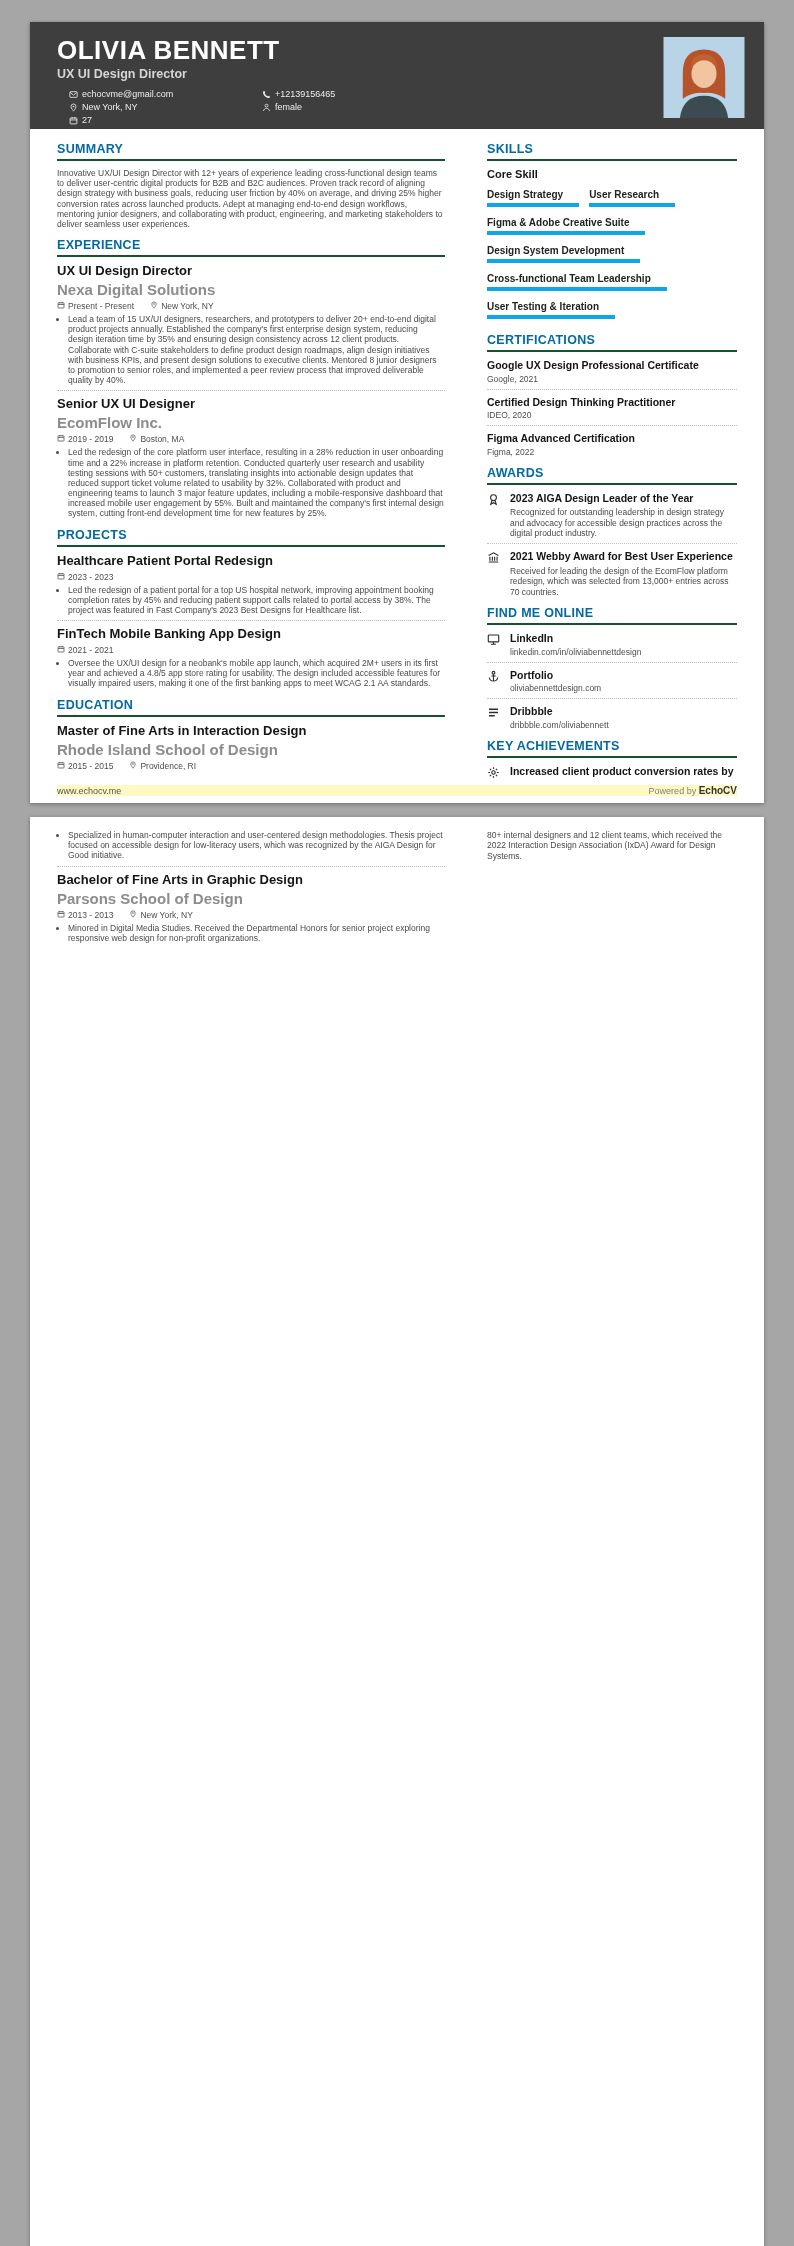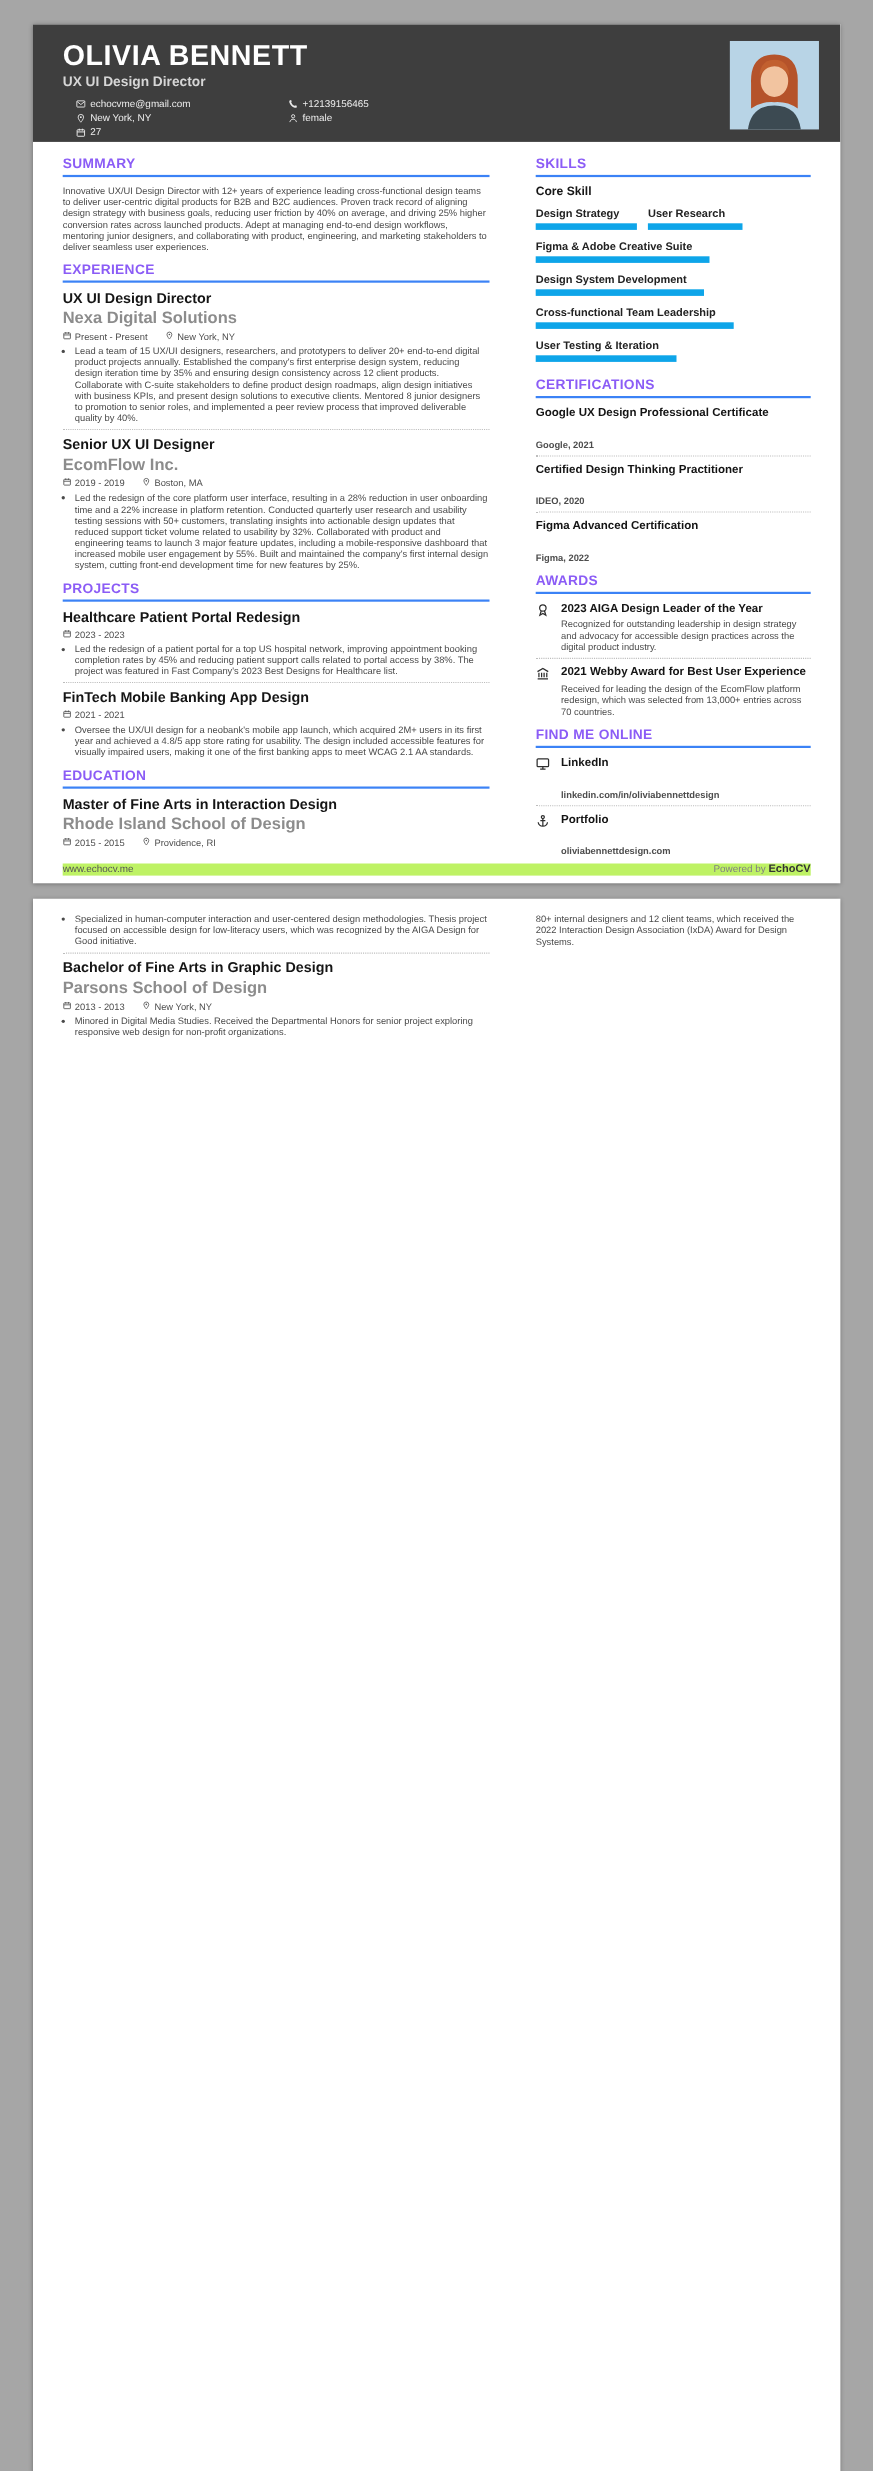--- a/index.html
+++ b/index.html
@@ -22,51 +22,51 @@
   .citem svg { width:9px; height:9px; display:block; color:#e8e8e8; }
   .photo { width:100px; height:81px; border-radius:3px; overflow:hidden; flex:none; }
   .photo svg { display:block; width:100%; height:100%; }
 
   
   .p1-body { display:flex; gap:42px; padding:13px 27px 0; height:650px; overflow:hidden; }
   .p2-body { display:flex; gap:42px; padding:12px 27px 0; }
   .colL { width:388px; flex:none; }
   .colR { flex:1; min-width:0; }
   section { margin-bottom:9px; }
-  .sec { font-size:12.5px; font-weight:700; color:#8b5cf6; letter-spacing:.3px;
-         border-bottom:2px solid #3b82f6; padding-bottom:3px; margin-bottom:7px; }
+  .sec { font-size:12.5px; font-weight:700; color:#0369a1; letter-spacing:.3px;
+         border-bottom:2px solid #14532d; padding-bottom:3px; margin-bottom:7px; }
 
   .jtitle { font-size:13px; font-weight:700; color:#151515; line-height:1.15; }
   .company { font-size:15px; font-weight:700; color:#8c8c8c; margin-top:2px; }
   .meta { display:flex; gap:16px; align-items:center; font-size:8.5px; color:#4d4d4d; margin:3px 0; }
   .mitem { display:flex; gap:3px; align-items:center; }
   .mitem svg { width:8px; height:8px; color:#555; }
 
   .txt { font-size:8.5px; line-height:1.2; color:#4a4a4a; }
   ul.blist { list-style:disc; padding-left:11px; margin:1px 0 3px; }
   ul.blist li { font-size:8.5px; line-height:1.2; color:#4a4a4a; }
 
   hr.dot { border:none; border-top:1px dotted #bdbdbd; margin:5px 0 6px; }
 
   
   .core { font-size:11px; font-weight:700; color:#161616; margin-bottom:4px; }
   .skill { display:inline-block; font-size:10px; font-weight:700; color:#222;
-           border-bottom:6px solid #0ea5e9; padding:0 16px 3px 0; margin:0 10px 5px 0; }
+           border-bottom:4px solid #0ea5e9; padding:0 16px 3px 0; margin:0 10px 5px 0; }
   .rentry { margin:3px 0; }
   .rname { font-size:10.5px; font-weight:700; color:#141414; line-height:1.2; }
-  .rsub  { font-size:8.5px; color:#4d4d4d; margin-top:17px;font-weight:bold; }
+  .rsub  { font-size:8.5px; color:#4d4d4d; margin-top:2px; }
   .ritem { display:flex; gap:8px; margin:3px 0; }
   .ricon { flex:none; width:15px; color:#2e2e2e; padding-top:1px; }
   .ricon svg { width:13px; height:13px; display:block; }
   .rdesc { font-size:8.5px; color:#4a4a4a; line-height:1.22; margin-top:3px; }
 
   
   .foot { position:absolute; left:27px; right:27px; bottom:7px; display:flex;
           justify-content:space-between; align-items:baseline; font-size:9px; color:#555;
-          background:#bef264; }
+          background:#fef9c3; }
   .powered { color:#808080; font-size:9px; }
   .brand { color:#333; font-weight:700; font-size:10px; }
 </style>
 </head>
 <body>
 
 <div class="canvas">
 
   <div class="page page1">
 

